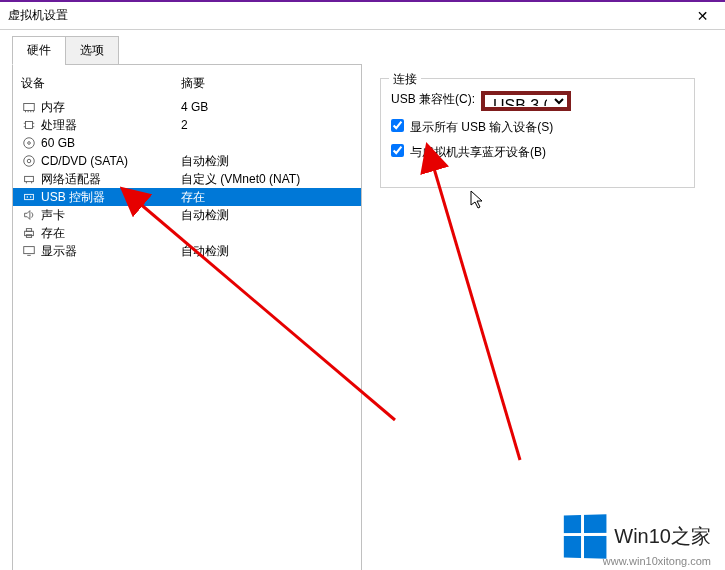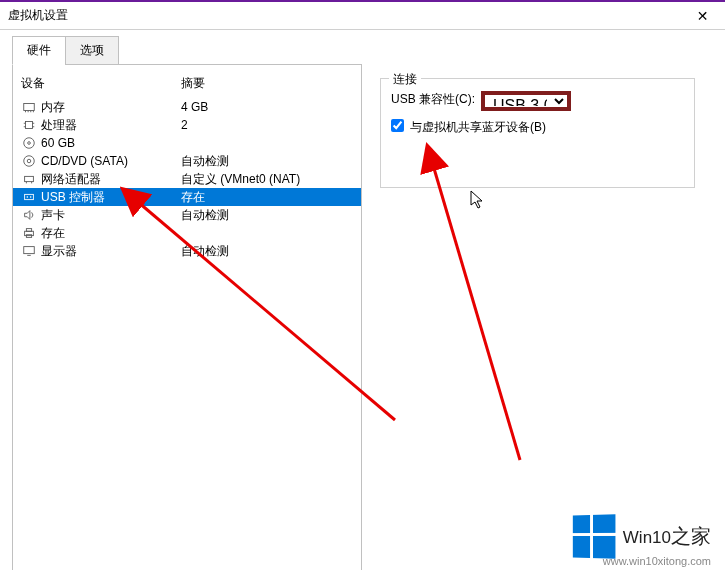--- a/index.html
+++ b/index.html
@@ -145,21 +145,21 @@
     }
     .watermark {
       position: absolute;
       bottom: 12px;
       right: 14px;
       display: flex;
       align-items: center;
       gap: 8px;
     }
     .watermark-text {
-      font-size: 17px;
+      font-size: 20px;
       font-weight: 300;
       color: #222;
     }
     .watermark-url {
       font-size: 11px;
       color: #888;
       position: absolute;
       bottom: 3px;
       right: 14px;
     }
@@ -312,20 +312,24 @@
     <div class="groupbox">
       <div class="groupbox-title">连接</div>
       <div class="field-row">
         <span>USB 兼容性(C):</span>
         <select>
           <option>USB 3.0</option>
         </select>
       </div>
       <div class="field-row">
         <input type="checkbox" checked="" style="">
+        <span>显示所有 USB 输入设备(S)</span>
+      </div>
+      <div class="field-row">
+        <input type="checkbox" checked="" style="">
         <span>与虚拟机共享蓝牙设备(B)</span>
       </div>
     </div>
   </div>
 </div>
 
 <svg class="arrow-overlay" style="left:0;top:0" width="725" height="570">
   <defs>
     <marker id="ah" markerWidth="10" markerHeight="10" refX="2" refY="5" orient="auto">
       <polygon points="0,0 10,5 0,10" fill="#e60000"></polygon>

